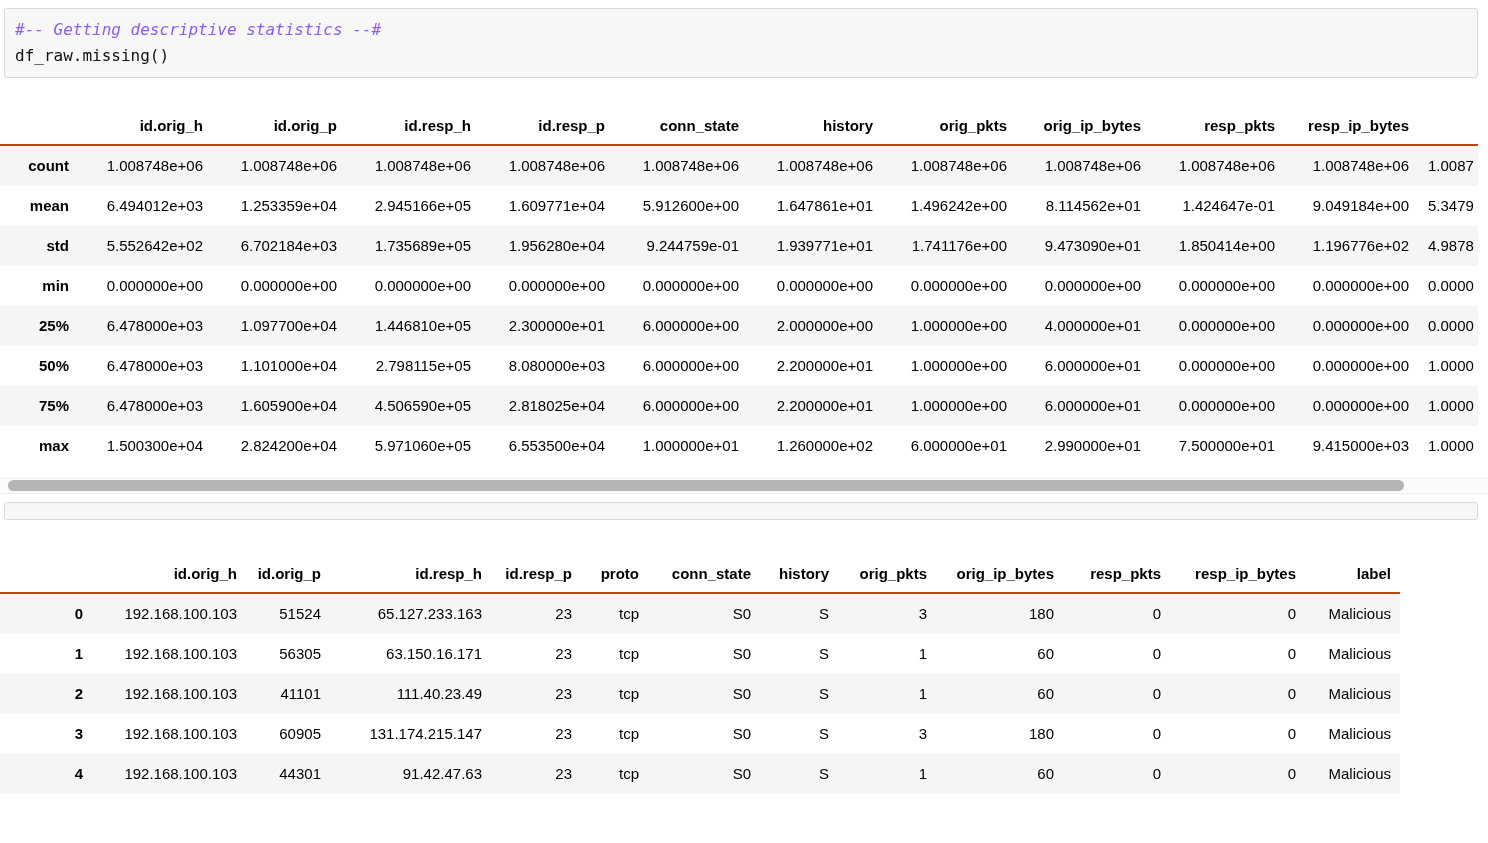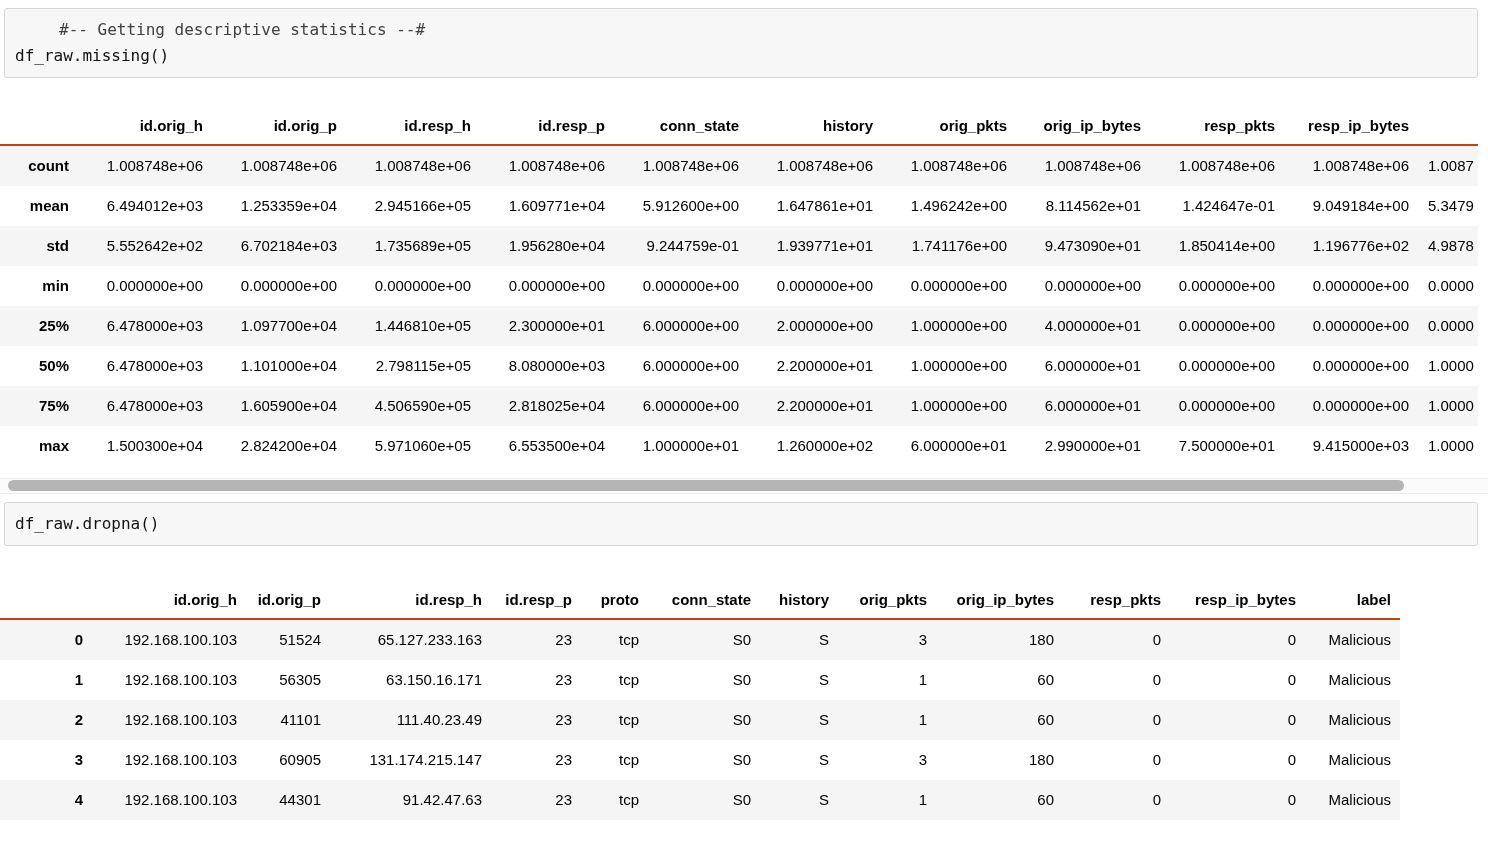--- a/index.html
+++ b/index.html
@@ -18,22 +18,22 @@
     background: #f7f7f7;
     border: 1px solid #d7d7d7;
     border-radius: 3px;
     padding: 8px 10px;
     font-family: "DejaVu Sans Mono", monospace;
     font-size: 16px;
     line-height: 26px;
     color: #111111;
   }
   .code-cell .comment-line {
-    color: #404040;
-    margin-left: 44px;
+    color: #8b5cf6;
+    font-style: italic;
   }
   .code-cell .code-line {
     color: #111111;
   }
 
   
   .output-clip {
     width: 1478px;
     overflow: hidden;
   }
@@ -241,21 +241,20 @@
         </tr>
       </tbody>
     </table>
 </div>
 
 <div class="hscrollbar">
   <div class="thumb"></div>
 </div>
 
 <div class="code-cell">
-  <div class="code-line">df_raw.dropna()</div>
 </div>
 
 <div class="output-clip">
   <table class="dataframe t2">
       <thead>
         <tr>
           <th></th>
           <th>id.orig_h</th>
           <th>id.orig_p</th>
           <th>id.resp_h</th>

